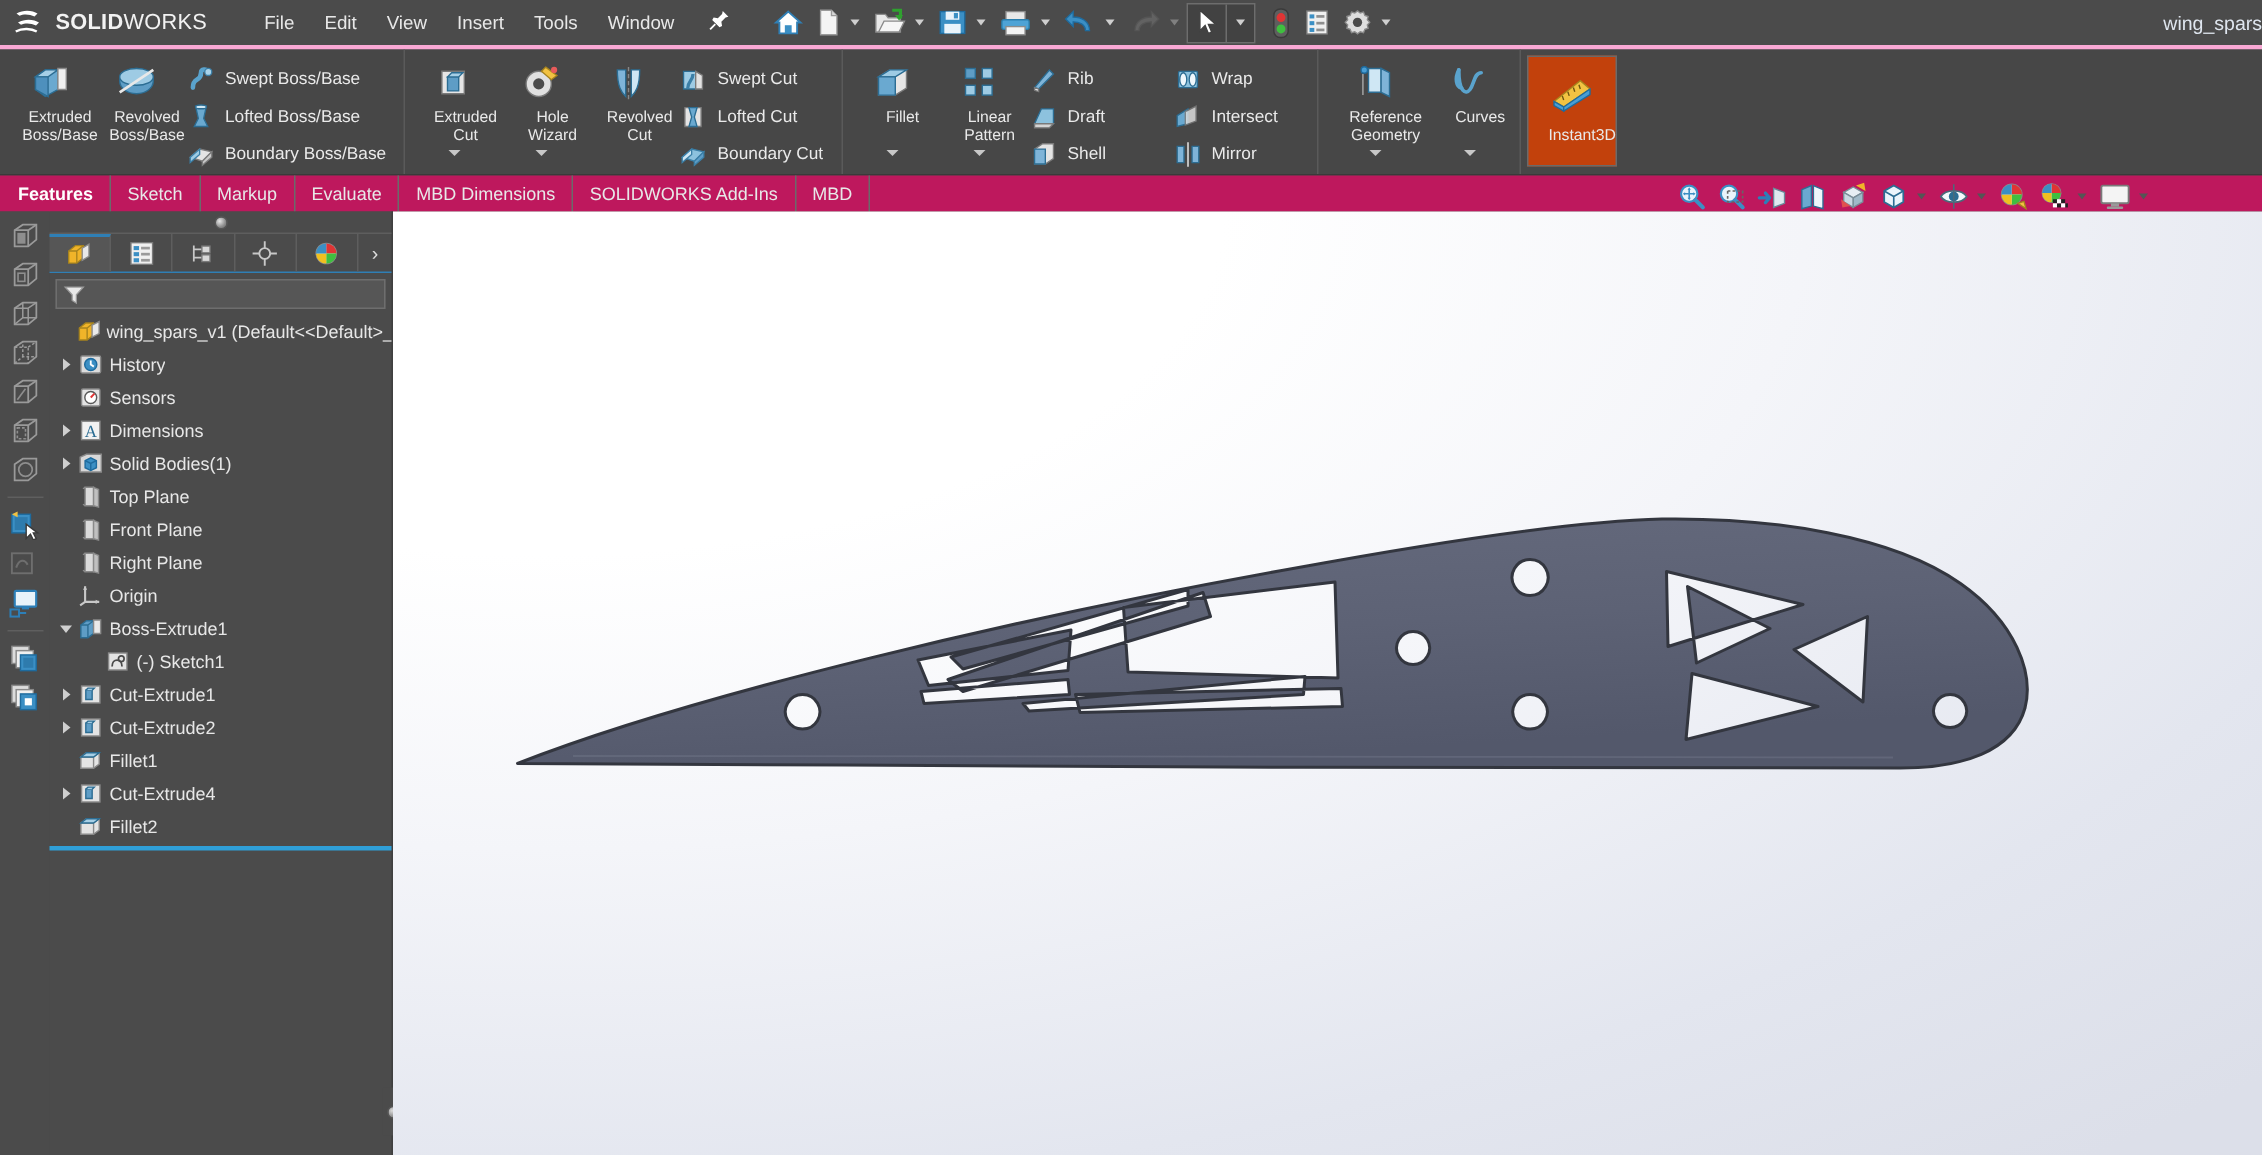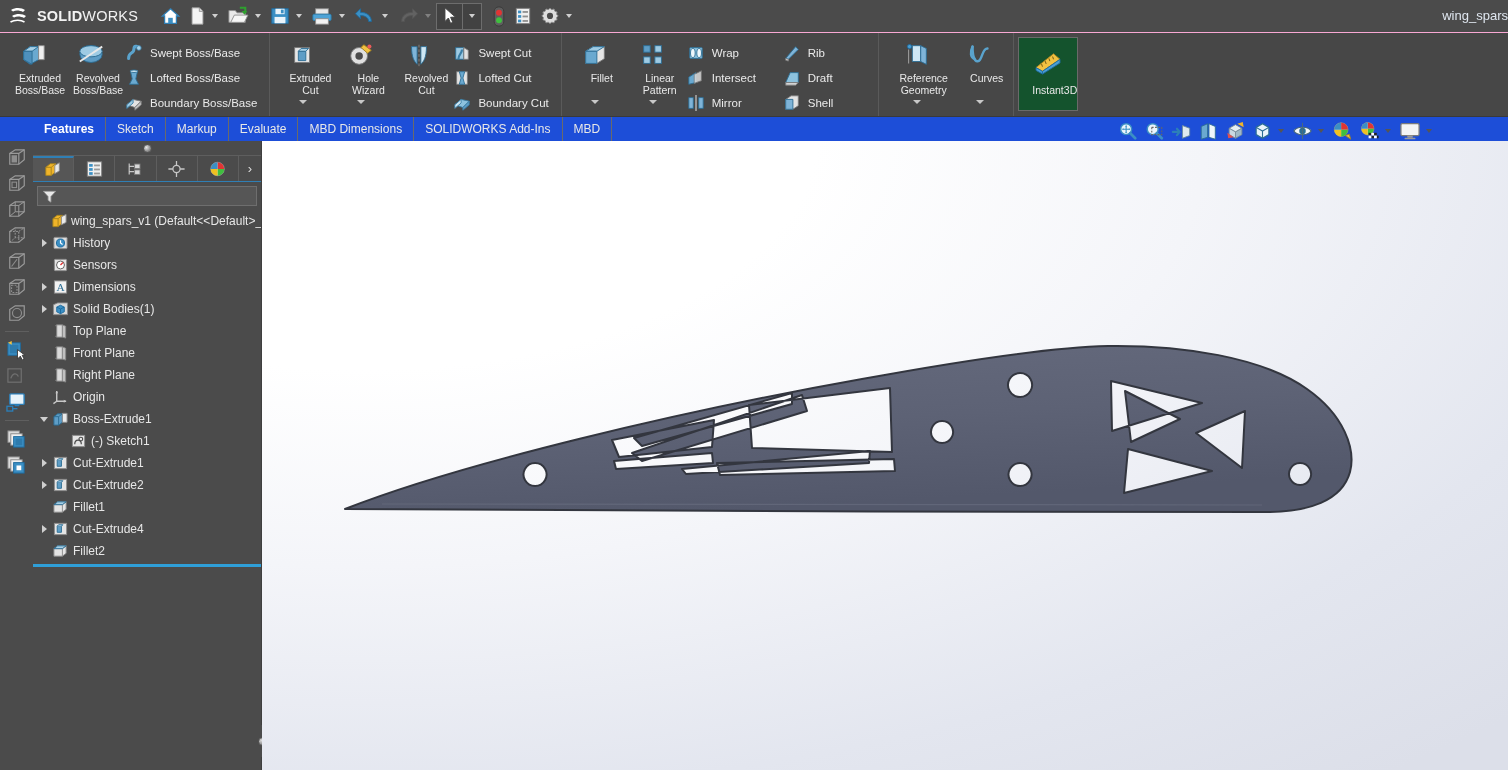--- a/index.html
+++ b/index.html
@@ -9,21 +9,21 @@
     overflow: hidden;
     background: #4a4a4a;
   }
   #app { position: relative; width: 1508px; height: 770px; }
 
   
   .titlebar {
     position: absolute; top: 0; left: 0; width: 1508px; height: 33px;
     background: #4b4b4b;
     display: flex; align-items: center;
-    border-bottom: 1px solid #f9a8d4;
+    border-bottom: 3px solid #f9a8d4;
   }
   .sw-logo { display: flex; align-items: center; padding-left: 8px; gap: 7px; }
   .sw-mark { width: 22px; height: 20px; position: relative; }
   .sw-mark svg { display:block; }
   .sw-name { font-size: 14.5px; color: #f2f2f2; letter-spacing: .2px; }
   .sw-name b { font-weight: 700; }
   .sw-name span.light { font-weight: 400; }
 
   .menubar { display: flex; align-items: center; margin-left: 28px; gap: 0px; }
   .menubar .mi {
@@ -64,26 +64,26 @@
     width: 0; height: 0; border-left: 4px solid transparent; border-right: 4px solid transparent;
     border-top: 4px solid #c8c8c8; margin-top: 4px;
   }
   .rcol { display: flex; flex-direction: column; padding-top: 4px; }
   .rsmall {
     display: flex; align-items: center; gap: 6px; padding: 2px 8px 2px 4px; height: 25px;
     cursor: default; min-width: 96px;
   }
   .rsmall .ico { width: 20px; height: 20px; display:flex; align-items:center; justify-content:center; }
   .rsmall .lbl { font-size: 11.5px; color: #eaeaea; white-space: nowrap; text-align: right; }
-  .rframe { border: 1px solid #6a6a6a; background: #14532d; }
+  .rframe { border: 1px solid #6a6a6a; background: #c2410c; }
 
   
   .tabstrip {
     position: absolute; top: 117px; left: 0; width: 1508px; height: 24px;
-    background: #1d4ed8; display: flex; align-items: stretch; padding-left: 32px;
+    background: #be185d; display: flex; align-items: stretch;
   }
   .tab {
     display: flex; align-items: center; padding: 0 11px; font-size: 12px;
     color: #e8e8e8; border-right: 1px solid #6a6a6a; cursor: default;
   }
   .tab:first-child { border-left: 1px solid transparent; }
   .tab.active { font-weight: bold; color: #ffffff; }
   .tab.active::after {
     content: ""; position: absolute; left: 0; bottom: 0; height: 2px; width: 0;
   }
@@ -191,20 +191,34 @@
           <path d="M3 4 C8 1 14 2 17 4 L15 6 C12 4.5 8 4 5 5.5 Z" fill="#ffffff"></path>
           <path d="M4 10 C9 7 15 8 18 10 L16 12 C13 10.5 9 10 6 11.5 Z" fill="#ffffff"></path>
           <path d="M2.5 16 C7 13.5 13 14 16.5 16" stroke="#ffffff" stroke-width="1.6" fill="none"></path>
         </svg>
       </div>
       <div class="sw-name">
         <b>SOLID</b><span class="light">WORKS</span>
       </div>
     </div>
 
+    <div class="menubar">
+      <div class="mi">File</div>
+      <div class="mi">Edit</div>
+      <div class="mi">View</div>
+      <div class="mi">Insert</div>
+      <div class="mi">Tools</div>
+      <div class="mi">Window</div>
+      <div class="pin-icon">
+        <svg width="15" height="15" viewBox="0 0 16 16">
+          <path d="M10.5 1.5 L14.5 5.5 L12.5 6 L9.5 9 L10 12 L8.2 13 L3 7.8 L4 6 L7 6.5 L10 3.5 Z" fill="#ffffff"></path>
+          <path d="M5.2 10.8 L1.5 14.5" stroke="#ffffff" stroke-width="1.3"></path>
+        </svg>
+      </div>
+    </div>
 
     <div class="qat">
 
       <div class="tb">
         <svg width="21" height="20" viewBox="0 0 22 22">
           <path d="M11 3 L20 11 L17.5 11 L17.5 19 L4.5 19 L4.5 11 L2 11 Z" fill="#ffffff" stroke="#2f7fb5" stroke-width="1.4"></path>
           <rect x="8.5" y="13" width="5" height="6" fill="#3b8fc4"></rect>
         </svg>
       </div>
 
@@ -457,20 +471,49 @@
         </div>
         <div class="lbl">
           <span>Linear</span><br><span>Pattern</span>
         </div>
         <div class="dd"></div>
       </div>
       <div class="rcol">
         <div class="rsmall">
           <div class="ico">
             <svg width="18" height="18" viewBox="0 0 20 20">
+              <path d="M3 16 L14 3 L17 6 L6 17 Z" fill="#7fb4d8" stroke="#2c6d93"></path>
+              <path d="M3 16 L6 17 L6 19 L3 18 Z" fill="#e4e4e4" stroke="#7a7a7a"></path>
+            </svg>
+          </div>
+          <div class="lbl">Rib</div>
+        </div>
+        <div class="rsmall">
+          <div class="ico">
+            <svg width="18" height="18" viewBox="0 0 20 20">
+              <path d="M3 15 L8 4 L17 4 L17 15 Z" fill="#8dc2de" stroke="#2c6d93"></path>
+              <path d="M3 15 L17 15 L14 18 L3 18 Z" fill="#d4d4d4" stroke="#7a7a7a"></path>
+            </svg>
+          </div>
+          <div class="lbl">Draft</div>
+        </div>
+        <div class="rsmall">
+          <div class="ico">
+            <svg width="18" height="18" viewBox="0 0 20 20">
+              <path d="M3 6 L9 2 L17 2 L17 13 L11 17 L3 17 Z" fill="#e4e4e4" stroke="#7a7a7a"></path>
+              <path d="M3 6 L11 6 L11 17 L3 17 Z" fill="#7fb4d8" stroke="#2c6d93"></path>
+            </svg>
+          </div>
+          <div class="lbl">Shell</div>
+        </div>
+      </div>
+      <div class="rcol">
+        <div class="rsmall">
+          <div class="ico">
+            <svg width="18" height="18" viewBox="0 0 20 20">
               <rect x="3" y="4" width="14" height="12" rx="1" fill="#8dc2de" stroke="#2c6d93"></rect>
               <ellipse cx="6.5" cy="10" rx="2.6" ry="5" fill="#eef7fc" stroke="#2c6d93"></ellipse>
               <ellipse cx="13.5" cy="10" rx="2.6" ry="5" fill="#eef7fc" stroke="#2c6d93"></ellipse>
             </svg>
           </div>
           <div class="lbl">Wrap</div>
         </div>
         <div class="rsmall">
           <div class="ico">
             <svg width="18" height="18" viewBox="0 0 20 20">
@@ -482,49 +525,20 @@
         </div>
         <div class="rsmall">
           <div class="ico">
             <svg width="18" height="18" viewBox="0 0 20 20">
               <path d="M2 4 L7 4 L7 16 L2 16 Z" fill="#7fb4d8" stroke="#2c6d93"></path>
               <path d="M13 4 L18 4 L18 16 L13 16 Z" fill="#7fb4d8" stroke="#2c6d93"></path>
               <path d="M10 1 L10 19" stroke="#d0d0d0" stroke-width="1.3"></path>
             </svg>
           </div>
           <div class="lbl">Mirror</div>
-        </div>
-      </div>
-      <div class="rcol">
-        <div class="rsmall">
-          <div class="ico">
-            <svg width="18" height="18" viewBox="0 0 20 20">
-              <path d="M3 16 L14 3 L17 6 L6 17 Z" fill="#7fb4d8" stroke="#2c6d93"></path>
-              <path d="M3 16 L6 17 L6 19 L3 18 Z" fill="#e4e4e4" stroke="#7a7a7a"></path>
-            </svg>
-          </div>
-          <div class="lbl">Rib</div>
-        </div>
-        <div class="rsmall">
-          <div class="ico">
-            <svg width="18" height="18" viewBox="0 0 20 20">
-              <path d="M3 15 L8 4 L17 4 L17 15 Z" fill="#8dc2de" stroke="#2c6d93"></path>
-              <path d="M3 15 L17 15 L14 18 L3 18 Z" fill="#d4d4d4" stroke="#7a7a7a"></path>
-            </svg>
-          </div>
-          <div class="lbl">Draft</div>
-        </div>
-        <div class="rsmall">
-          <div class="ico">
-            <svg width="18" height="18" viewBox="0 0 20 20">
-              <path d="M3 6 L9 2 L17 2 L17 13 L11 17 L3 17 Z" fill="#e4e4e4" stroke="#7a7a7a"></path>
-              <path d="M3 6 L11 6 L11 17 L3 17 Z" fill="#7fb4d8" stroke="#2c6d93"></path>
-            </svg>
-          </div>
-          <div class="lbl">Shell</div>
         </div>
       </div>
     </div>
 
     <div class="rgroup">
       <div class="rbig" style="width:68px">
         <div class="ico">
           <svg width="28" height="28" viewBox="0 0 30 30">
             <path d="M10 5 L19 5 L19 22 L10 22 Z" fill="#cfe7f4" stroke="#2c6d93"></path>
             <path d="M19 5 L25 8 L25 25 L19 22 Z" fill="#7fb4d8" stroke="#2c6d93"></path>

